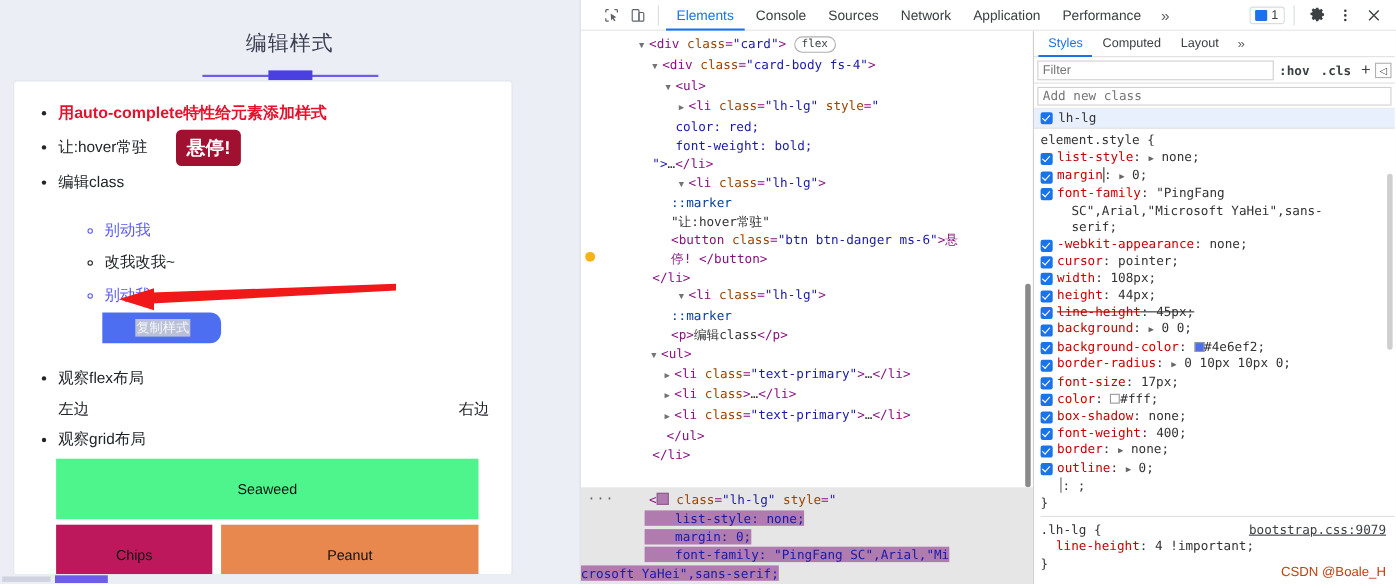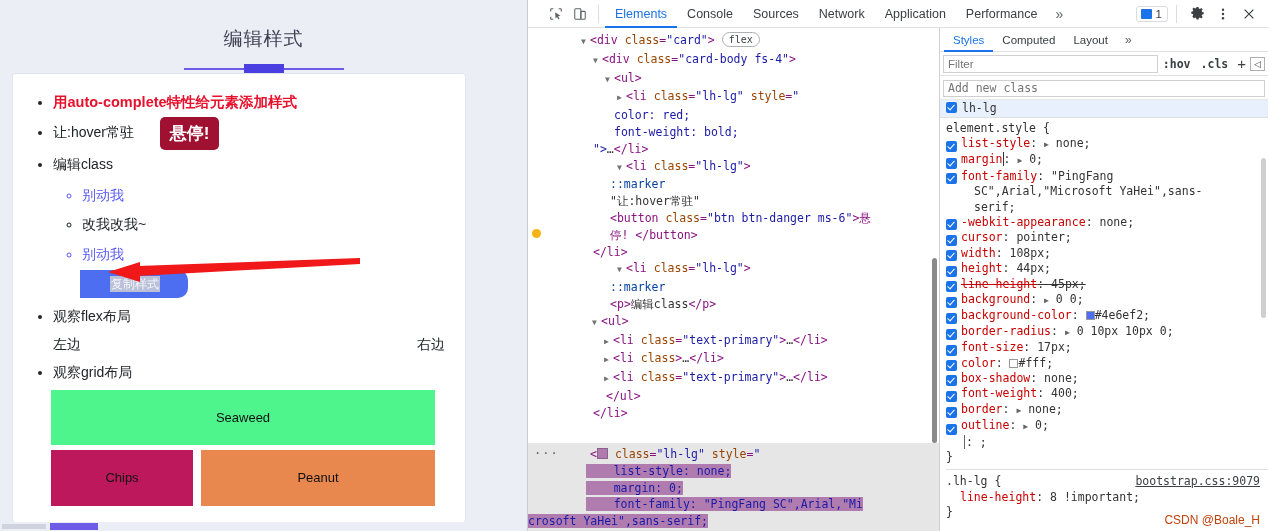--- a/index.html
+++ b/index.html
@@ -33,21 +33,21 @@
   }
 
   .card {
     position:absolute; left:12px; top:73px; width:454px; height:450px;
     background:#ffffff; border:1px solid #e3e5ee; border-radius:3px;
     overflow:hidden;
   }
   .card-body { padding:14px 16px 10px 16px; font-size:14px; color:#212529; }
   ul.lvl1 { list-style:disc; margin:0; padding-left:24px; }
   ul.lvl1 > li { line-height:2; margin:0; }
-  ul.lvl2 { list-style:circle; margin:3px; padding-left:26px; }
+  ul.lvl2 { list-style:circle; margin:16px; padding-left:26px; }
   ul.lvl2 > li { line-height:2.1; }
   .li-red { color:#e8112d; font-weight:bold; font-size:14.5px; }
   .li-plain { color:#212529; }
   .btn-danger {
     display:inline-block; background:#a01030; color:#fff; border:none;
     border-radius:5px; font-size:17px; font-weight:bold; padding:5px 10px;
     margin-left:22px; vertical-align:middle; cursor:pointer;
   }
   .text-primary { color:#5a5af5; }
   .li-nolist {
@@ -195,21 +195,21 @@
   }
   .cb::after {
     content:""; position:absolute; left:3px; top:1px; width:3px; height:6px;
     border:solid #fff; border-width:0 1.6px 1.6px 0; transform:rotate(42deg);
   }
   .rules {
     font-family:"DejaVu Sans Mono", monospace; font-size:11.5px; line-height:15.4px;
     color:#333; padding:3px 0 0 6px;
   }
   .rule-sel { color:#333; }
-  .prop-line { display:flex; align-items:flex-end; gap:4px; }
+  .prop-line { display:flex; align-items:center; gap:4px; }
   .prop-line .cb { margin-top:2px; }
   .pname { color:#c80000; }
   .pval { color:#333; }
   .arrow-tri { color:#666; font-size:8px; }
   .strike { text-decoration:line-through; }
   .swatch-blue { display:inline-block; width:9px; height:9px; background:#4e6ef2; border:1px solid #999; vertical-align:-1px; }
   .swatch-white { display:inline-block; width:9px; height:9px; background:#fff; border:1px solid #999; vertical-align:-1px; }
   .wrapline { padding-left:28px; }
   .rule-div { border-top:1px solid #e0e0e0; margin-top:4px; padding-top:4px; }
   .src-link { color:#3c4043; text-decoration:underline; float:right; padding-right:8px; cursor:pointer; }
@@ -482,21 +482,21 @@
             </div>
           <div style="padding-left:18px"><span style="border-left:1px solid #666;padding-left:1px;">: ;</span></div>
           <div>}</div>
 
           <div class="rule-div">
             <div>
               <span class="rule-sel">.lh-lg {</span>
               <span class="src-link">bootstrap.css:9079</span>
             </div>
             <div style="padding-left:14px">
-              <span class="pname">line-height</span><span class="pval">: </span><span class="pval">8 !important;</span>
+              <span class="pname">line-height</span><span class="pval">: </span><span class="pval">4 !important;</span>
             </div>
             <div>}</div>
           </div>
         </div>
 
         <div class="st-vscroll"></div>
         <div class="watermark">CSDN @Boale_H</div>
 
       </div>
     </div>

